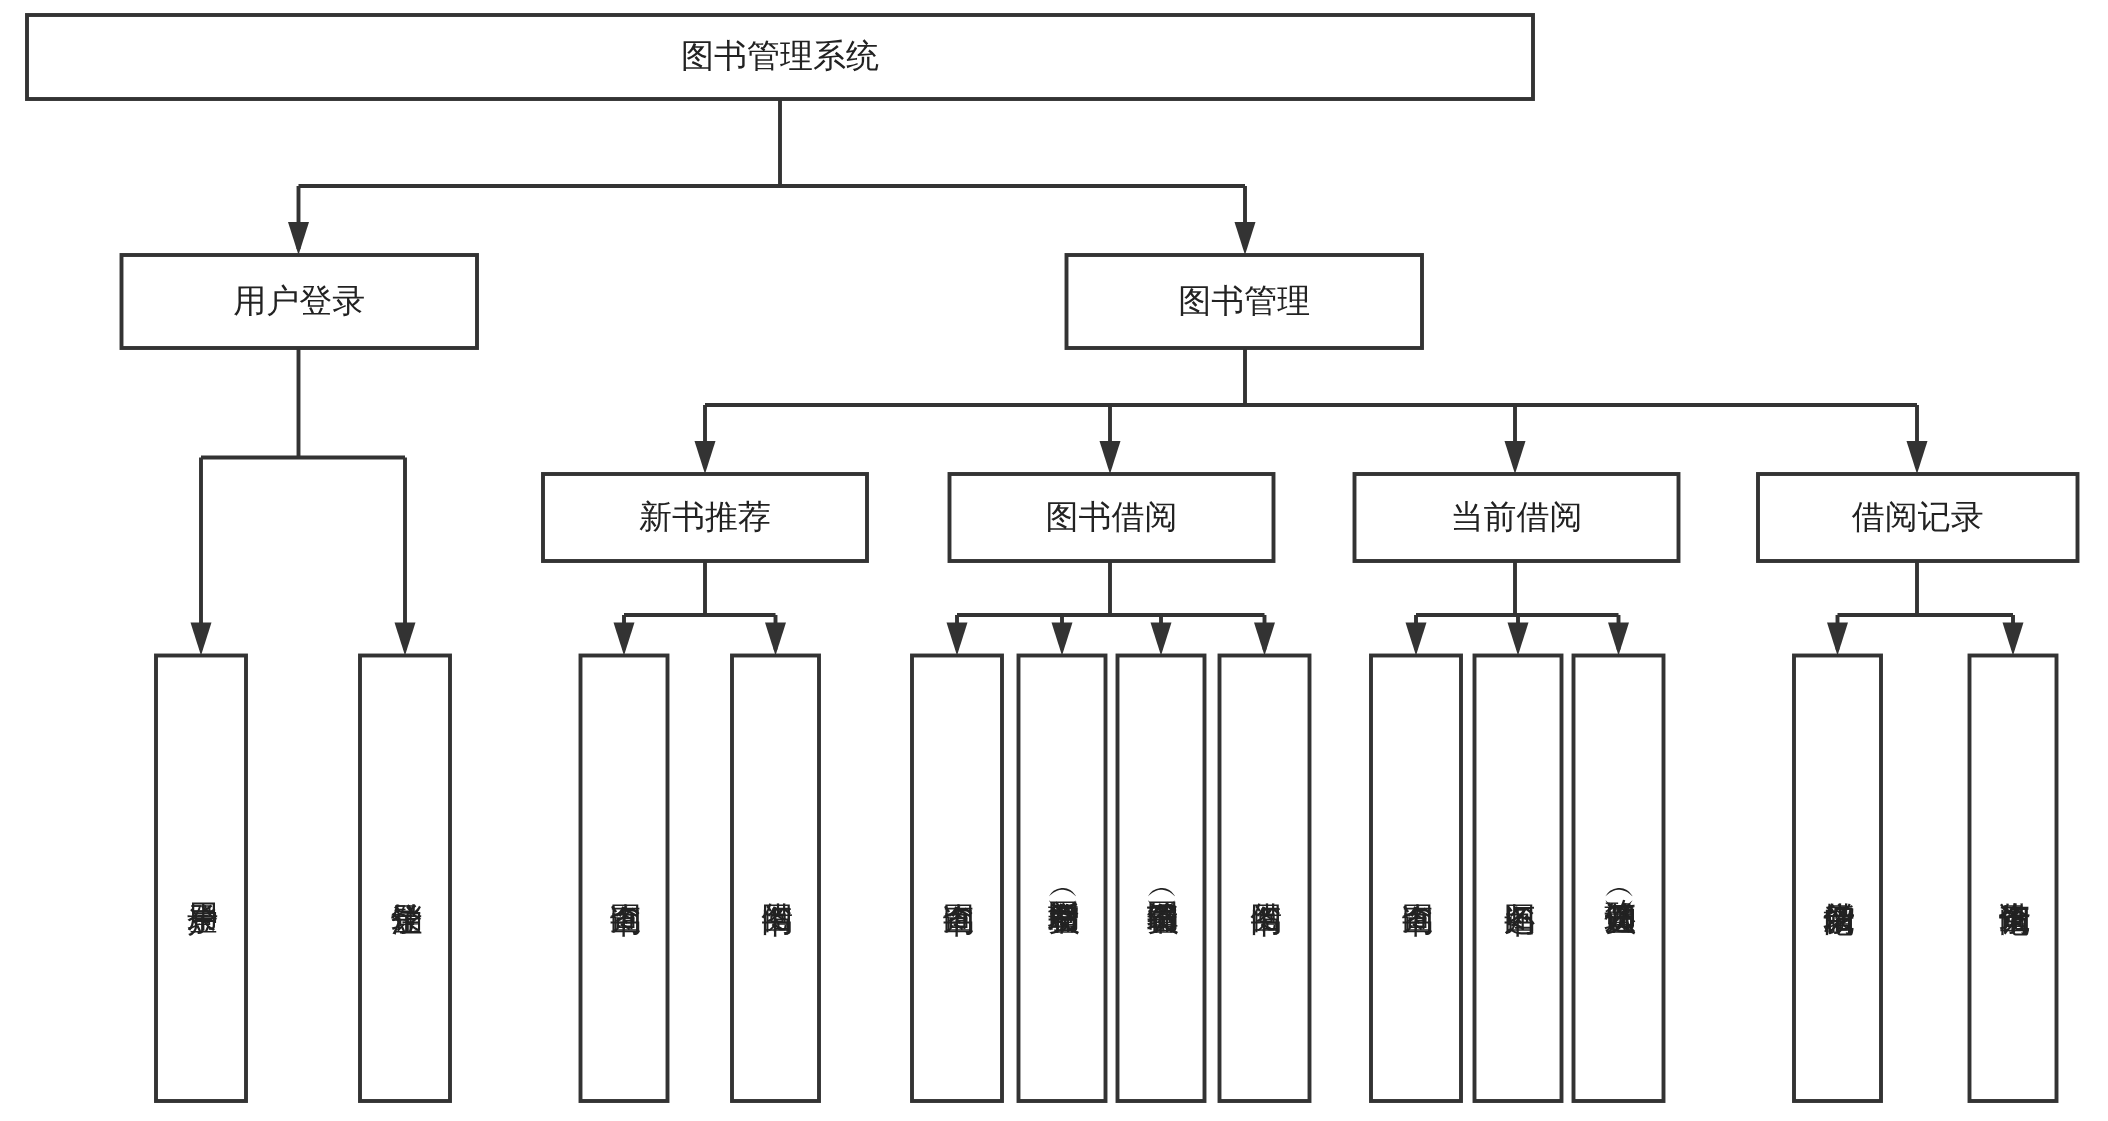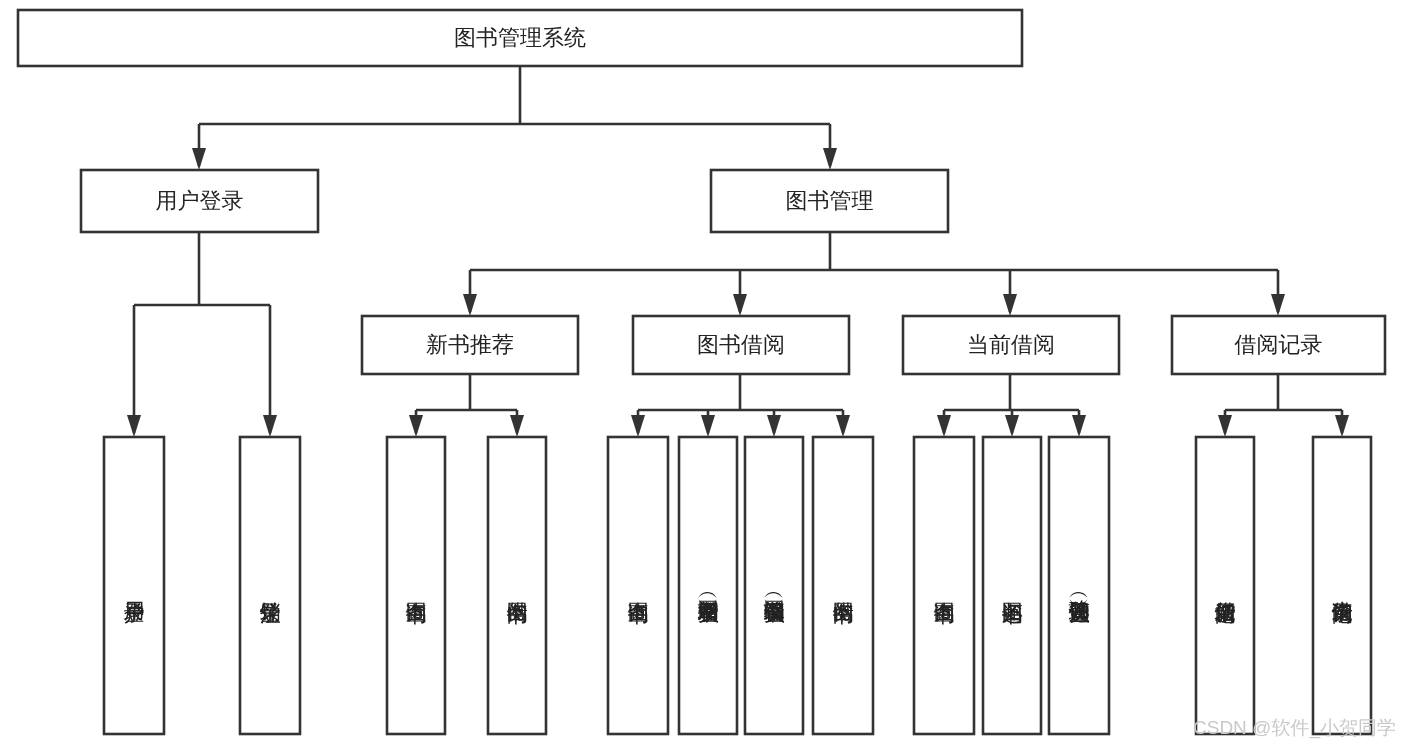--- a/index.html
+++ b/index.html
@@ -176,14 +176,13 @@
       <div class="node-label-v" style="left: 608px; top: 437px; width: 60px; height: 297px;">查询图书</div>
       <div class="node-label-v" style="left: 679px; top: 437px; width: 58px; height: 297px;">新增图书（管理员）</div>
       <div class="node-label-v" style="left: 745px; top: 437px; width: 58px; height: 297px;">编辑图书（管理员）</div>
       <div class="node-label-v" style="left: 813px; top: 437px; width: 60px; height: 297px;">借阅图书</div>
       <div class="node-label-v" style="left: 914px; top: 437px; width: 60px; height: 297px;">查询图书</div>
       <div class="node-label-v" style="left: 983px; top: 437px; width: 58px; height: 297px;">归还图书</div>
       <div class="node-label-v" style="left: 1049px; top: 437px; width: 60px; height: 297px;">确认归还（管理员）</div>
       <div class="node-label-v" style="left: 1196px; top: 437px; width: 58px; height: 297px;">新增借阅记录</div>
       <div class="node-label-v" style="left: 1313px; top: 437px; width: 58px; height: 297px;">查询借阅记录</div>
     </div>
-  <div class="watermark" style="left: 1193px; top: 715px;">CSDN @软件_小贺同学</div>
 </div>
 
 </body></html>

